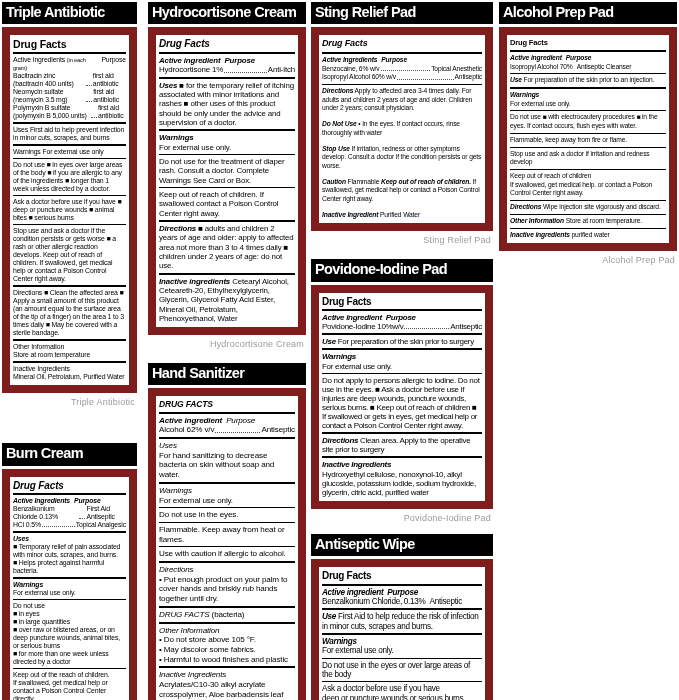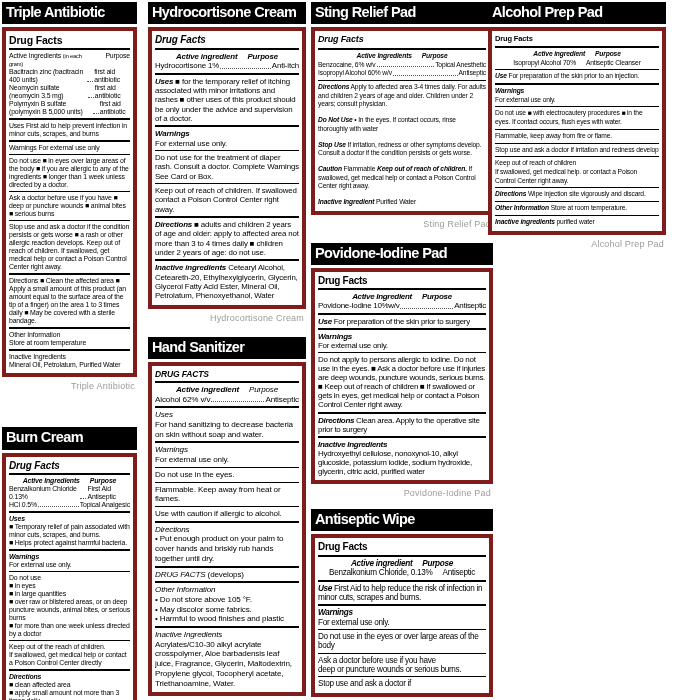--- a/index.html
+++ b/index.html
@@ -2,36 +2,36 @@
 <html><head>
 <meta charset="utf-8">
 <style>
   *{margin:0;padding:0;box-sizing:border-box}
   html,body{width:679px;height:700px;background:#fff;font-family:"Liberation Sans",sans-serif;color:#000}
   .page{position:relative;width:679px;height:700px;background:#fff;overflow:hidden}
   .col{position:absolute;top:2px}
   .col-1{left:2px;width:135px}
   .col-2{left:148px;width:158px}
   .col-3{left:311px;width:182px}
-  .col-4{left:488px;width:178px}
+  .col-4{left:499px;width:178px}
   .panel{margin-bottom:13px}
   .p-ta{margin-bottom:36px}
   .p-hc{margin-bottom:14px}
   .p-sr{margin-bottom:14px}
   .p-pi{margin-bottom:11px}
   .panel-title{background:#000;color:#fff;font-weight:bold;padding:3px 4px 4px;font-size:14.5px;letter-spacing:-0.6px;line-height:1.05;white-space:nowrap;overflow:hidden}
-  .box{border:4px solid #7f1d1d;margin-top:3px;padding:2px 3px;background:#fff;letter-spacing:-0.15px}
+  .box{border:8px solid #7f1d1d;margin-top:3px;padding:2px 3px;background:#fff;letter-spacing:-0.15px}
   .df{font-weight:bold;border-bottom:2.5px solid #000;padding:1px 0 2px}
   .df-bi{font-style:italic}
   .df-i{font-style:italic;font-weight:bold}
   .sec{padding:2px 0}
   .rule-thick{border-top:2.5px solid #000}
   .rule-thin{border-top:1px solid #000}
   .rule-gap{margin-top:3px}
-  .row{display:flex;justify-content:center;gap:10px}
+  .row{display:flex;justify-content:flex-start;gap:4px}
   .leader{display:flex;}
   .leader .fill{flex:1;border-bottom:1px dotted #555;margin:0 1px 2px;min-width:6px}
   p.para{margin:0}
   .run-b{font-weight:normal}
   .run-i{font-style:italic}
   .run-bi{font-weight:bold;font-style:italic}
   .run-sm{font-size:0.82em}
   .caption{color:#9b9b9b;text-align:right;font-size:9px;padding:4px 2px 0;letter-spacing:0.2px}
   
   .p-ta .box,.p-bc .box{font-size:6.9px;line-height:1.16}
@@ -229,21 +229,21 @@
             <p class="para"><span class="run-b">Flammable. Keep away from heat or flames.</span></p>
           </div>
           <div class="sec rule-thin">
             <p class="para"><span class="run-b">Use with caution if allergic to alcohol.</span></p>
           </div>
           <div class="sec rule-thick">
             <p class="para"><span class="run-i">Directions</span></p>
             <p class="para"><span class="run-n">• Put enough product on your palm to cover hands and briskly rub hands together until dry.</span></p>
           </div>
           <div class="sec rule-thick">
-            <p class="para"><span class="run-i">DRUG FACTS</span><span class="run-n"> (develops)</span></p>
+            <p class="para"><span class="run-i">DRUG FACTS</span><span class="run-n"> (bacteria)</span></p>
           </div>
           <div class="sec rule-thick">
             <p class="para"><span class="run-i">Other Information</span></p>
             <p class="para"><span class="run-n">• Do not store above 105 °F.</span></p>
             <p class="para"><span class="run-n">• May discolor some fabrics.</span></p>
             <p class="para"><span class="run-n">• Harmful to wood finishes and plastic</span></p>
           </div>
           <div class="sec rule-thick">
             <p class="para"><span class="run-i">Inactive Ingredients</span></p>
             <p class="para"><span class="run-n">Acrylates/C10-30 alkyl acrylate crosspolymer, Aloe barbadensis leaf juice, Fragrance, Glycerin, Maltodextrin, Propylene glycol, Tocopheryl acetate, Triethanoamine, Water.</span></p>

